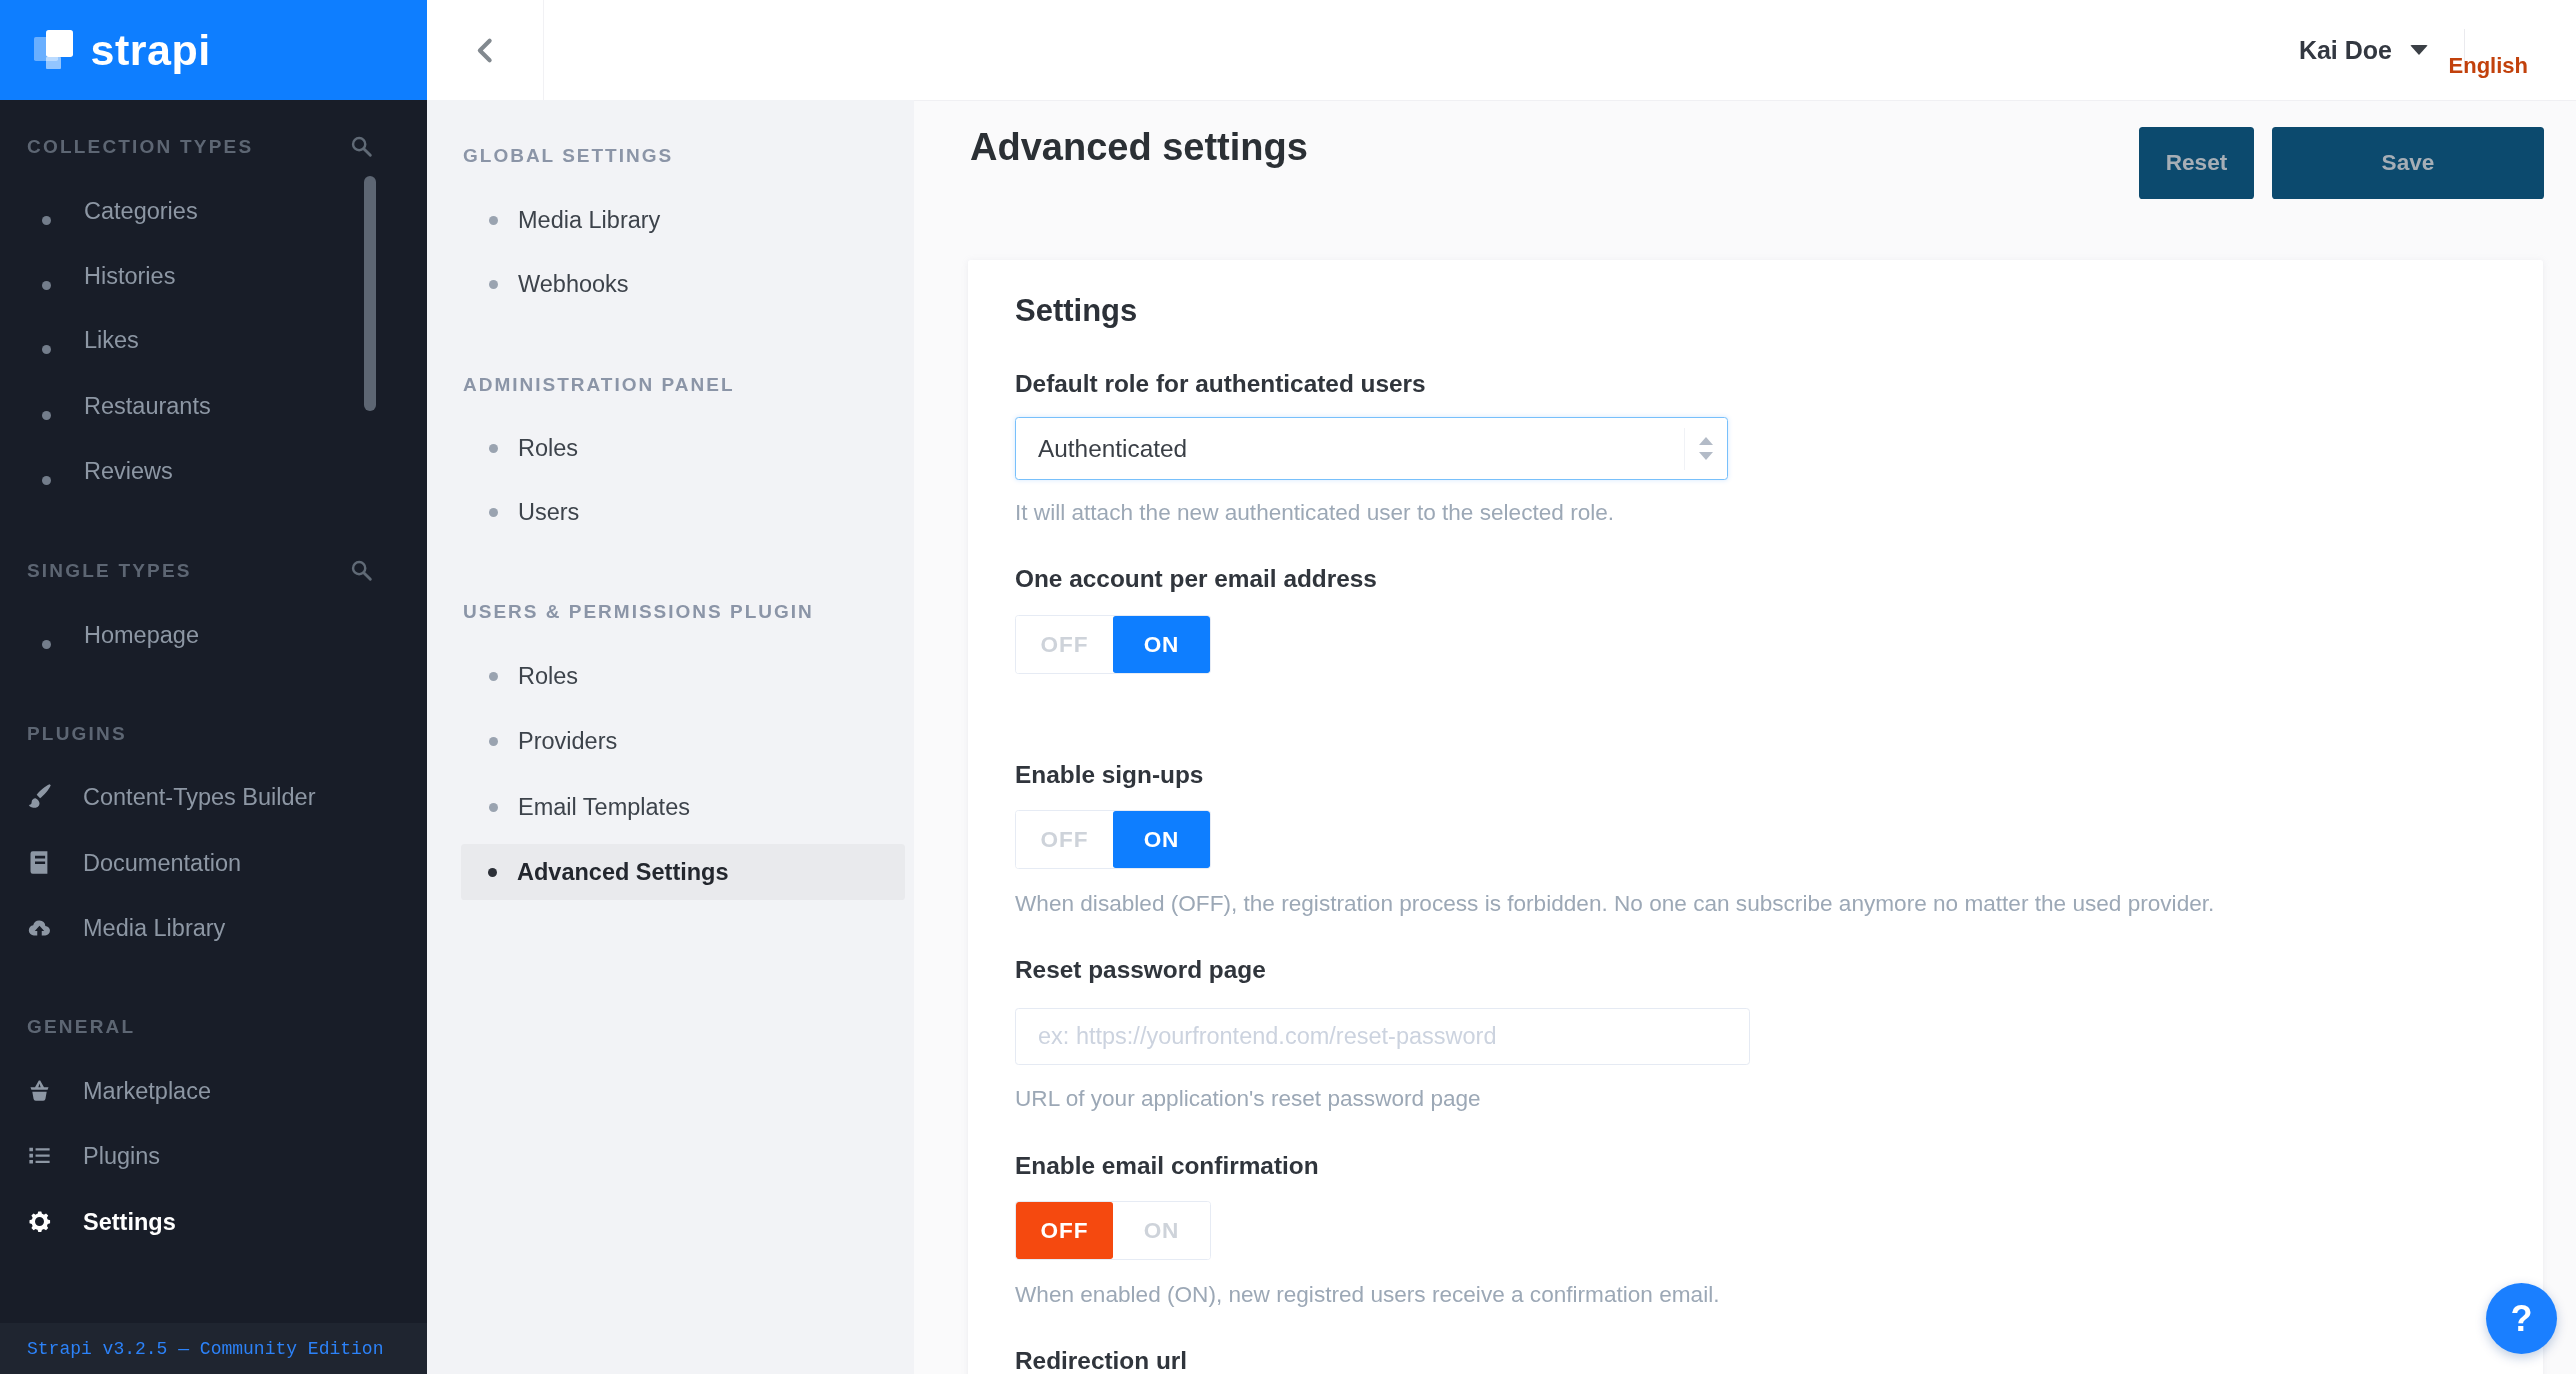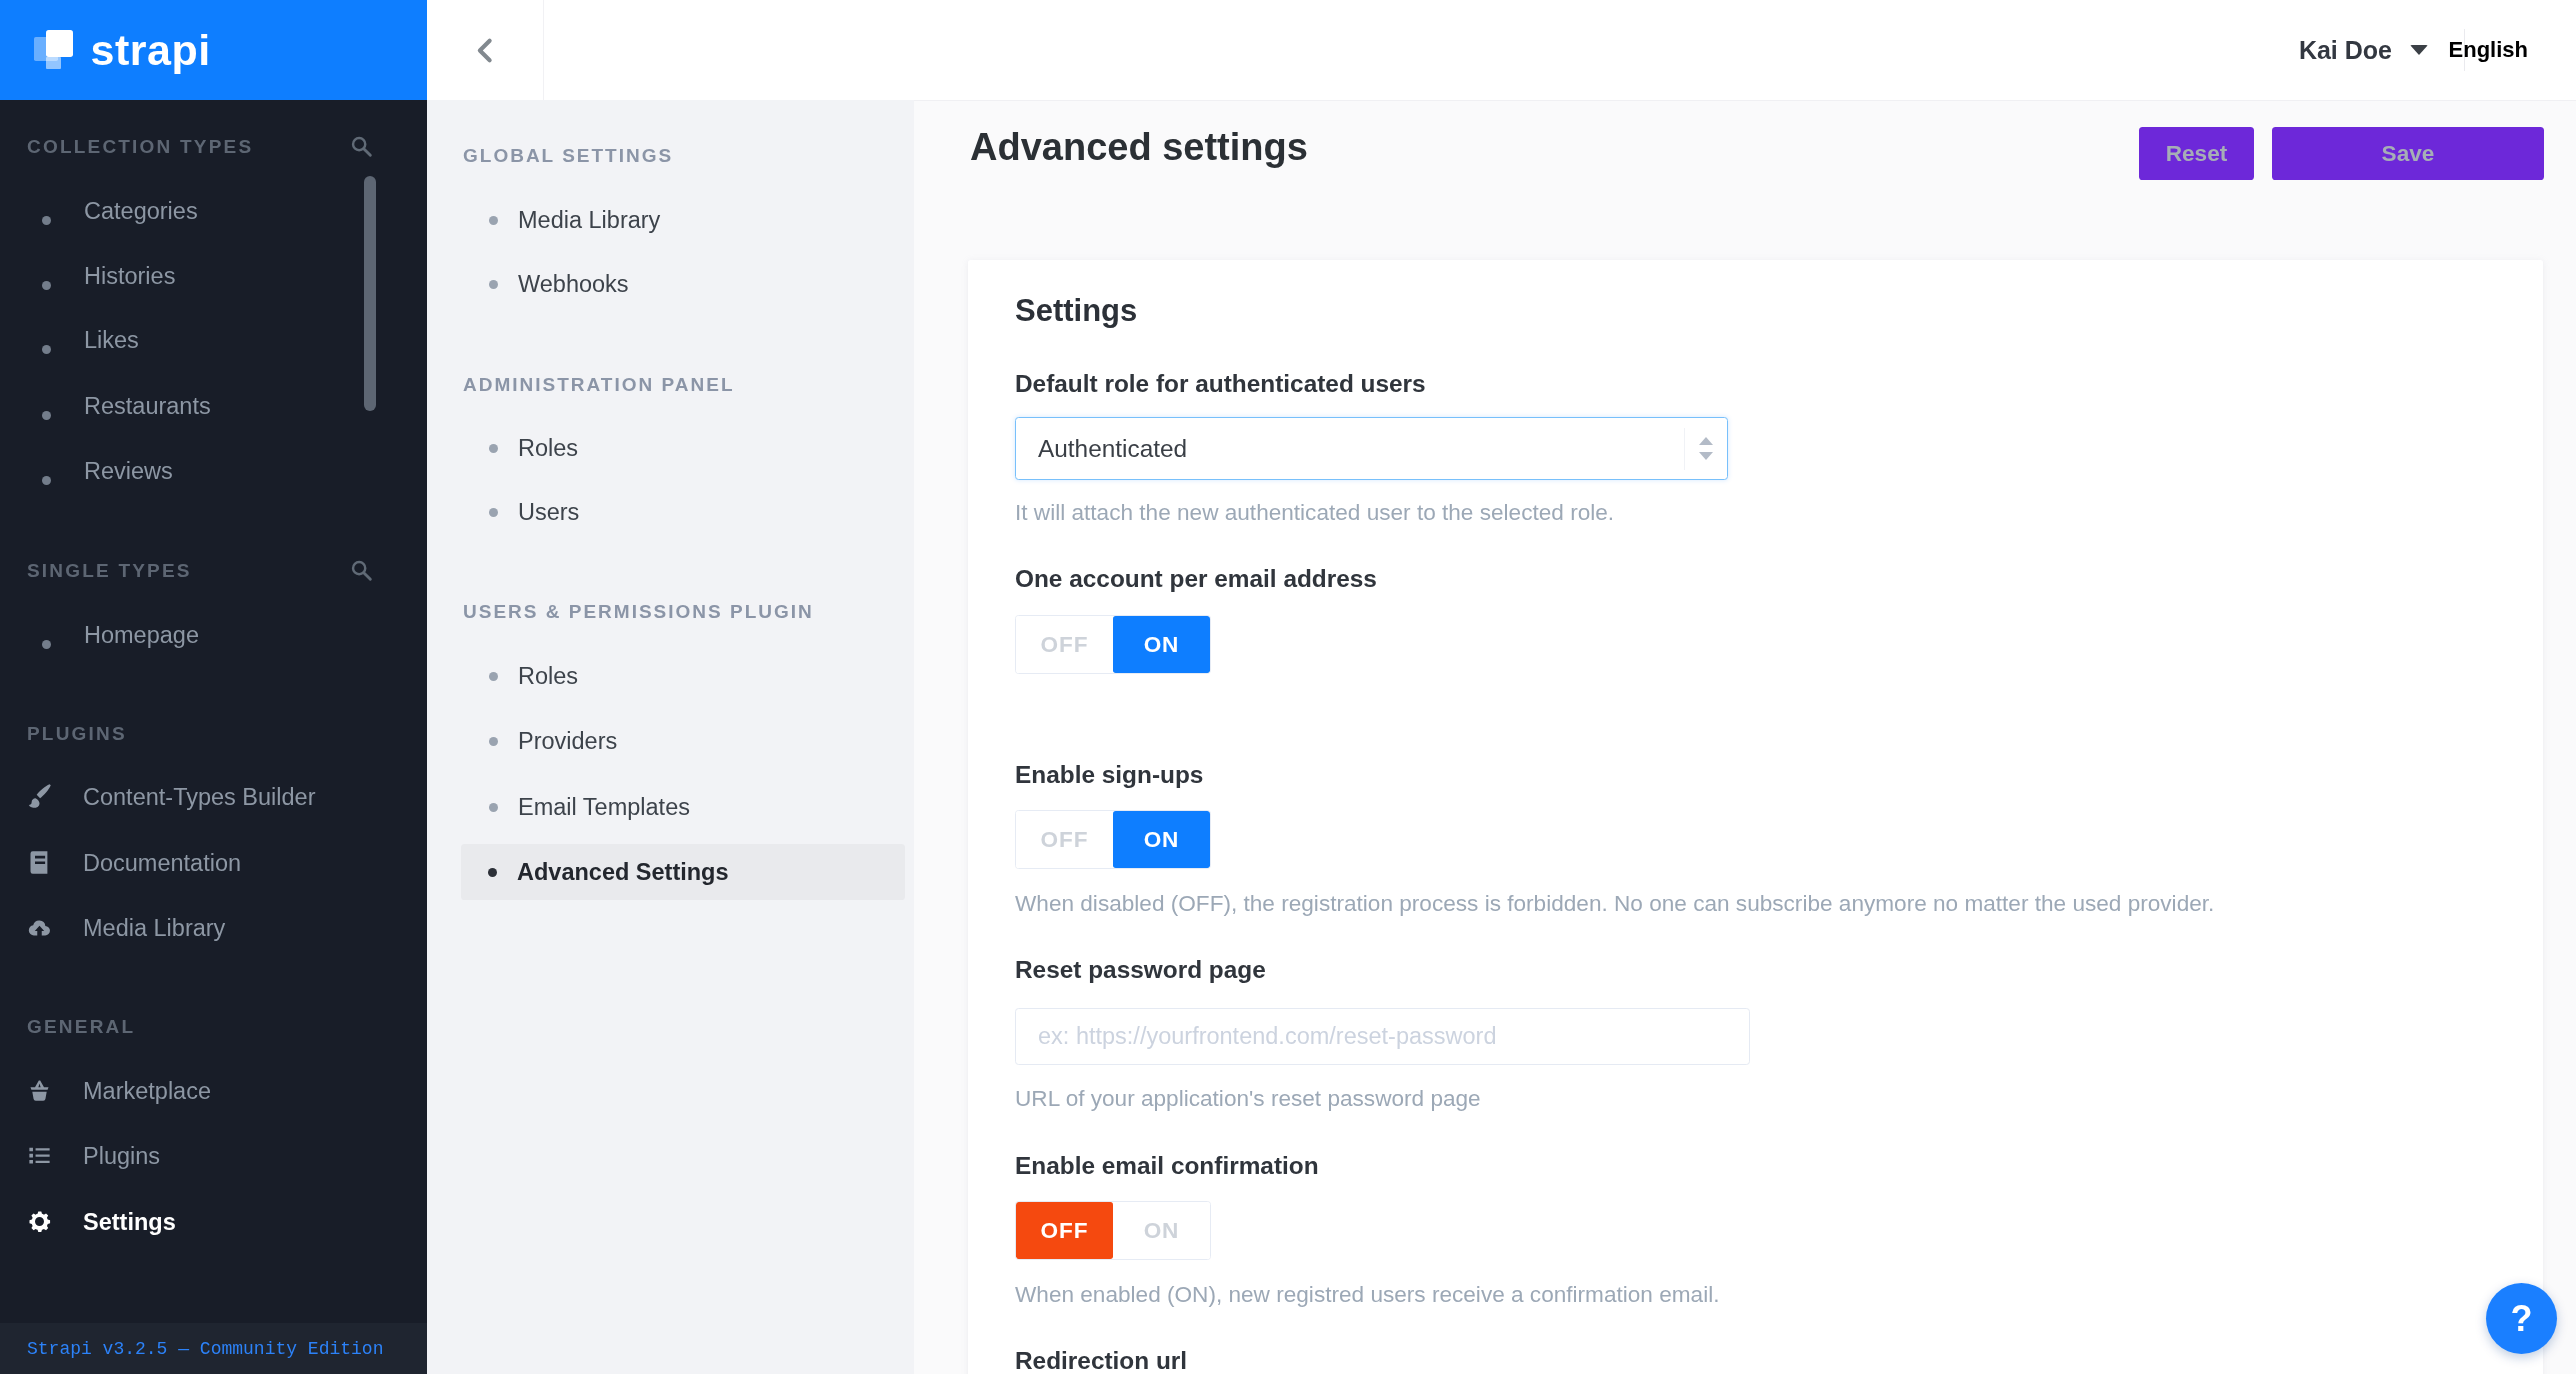--- a/index.html
+++ b/index.html
@@ -34,37 +34,37 @@
 
   
   .topbar{position:absolute;left:427px;top:0;right:0;height:100px;background:#ffffff;border-bottom:0.9px solid #f0f0f3;}
   .back-btn{position:absolute;left:0;top:0;width:116px;height:100px;border-right:0.9px solid #f1f1f4;
             display:flex;align-items:center;justify-content:center;cursor:pointer;}
   .user-menu{position:absolute;right:148px;top:0;height:100px;display:flex;align-items:center;gap:18px;cursor:pointer;}
   .user-name{font-size:25px;font-weight:600;color:#333841;}
   .caret-down{width:0;height:0;border-left:9px solid transparent;border-right:9px solid transparent;
               border-top:10px solid #3b4046;border-radius:1.8px;}
   .divider-v{position:absolute;right:111px;top:29px;width:0.9px;height:42px;background:#eaeaee;}
-  .lang{position:absolute;right:48px;top:0;height:100px;display:flex;align-items:center;
-        font-size:22px;font-weight:bold;color:#000000;cursor:pointer;}
+  .lang{position:absolute;right:48px;top:16px;height:100px;display:flex;align-items:center;
+        font-size:22px;font-weight:bold;color:#c2410c;cursor:pointer;}
 
   
   .subnav{position:absolute;left:427px;top:100px;width:487px;bottom:0;background:#f2f3f6;}
   .sub-head{position:absolute;left:36px;height:23.5px;display:flex;align-items:center;
             color:#8b95a7;font-size:19px;font-weight:bold;letter-spacing:2px;}
   .sub-item{position:absolute;left:62px;height:33px;display:flex;align-items:center;
             font-size:23.5px;color:#3d434b;cursor:pointer;}
   .sub-item .bullet{width:9px;height:9px;border-radius:50%;background:#9aa3b0;margin-right:20px;flex:0 0 9px;}
   .sub-item.active{left:34px;width:417px;height:56px;background:#e9eaed;border-radius:3.6px;
                    padding-left:27px;font-weight:bold;color:#23272e;}
   .sub-item.active .bullet{background:#2c3038;}
 
   
   .page-title{position:absolute;left:970px;top:126px;font-size:38px;font-weight:bold;color:#2b3035;margin:0;}
-  .btn{position:absolute;top:127px;height:53px;border:none;border-radius:3.6px;background:#6d28d9;
+  .btn{position:absolute;top:127px;height:72px;border:none;border-radius:3.6px;background:#0c4a6e;
        color:#a6aeb6;font-weight:bold;font-size:22.6px;font-family:"Liberation Sans",sans-serif;cursor:pointer;
        display:flex;align-items:center;justify-content:center;}
   .btn.reset{left:2139px;width:115px;}
   .btn.save{left:2272px;width:272px;}
 
   .card{position:absolute;left:968px;top:260px;width:1575px;height:1177px;background:#ffffff;
         border-radius:2.7px;box-shadow:0 1.8px 7.2px rgba(150,150,170,.14);}
   .card-heading{position:absolute;left:47px;top:33px;font-size:31px;font-weight:bold;color:#2c3138;margin:0;}
   .f-label{position:absolute;left:47px;font-size:24.4px;font-weight:600;color:#30353c;line-height:29px;}
   .f-help{position:absolute;left:47px;font-size:22.6px;color:#9ca8b6;margin:0;line-height:27px;}

